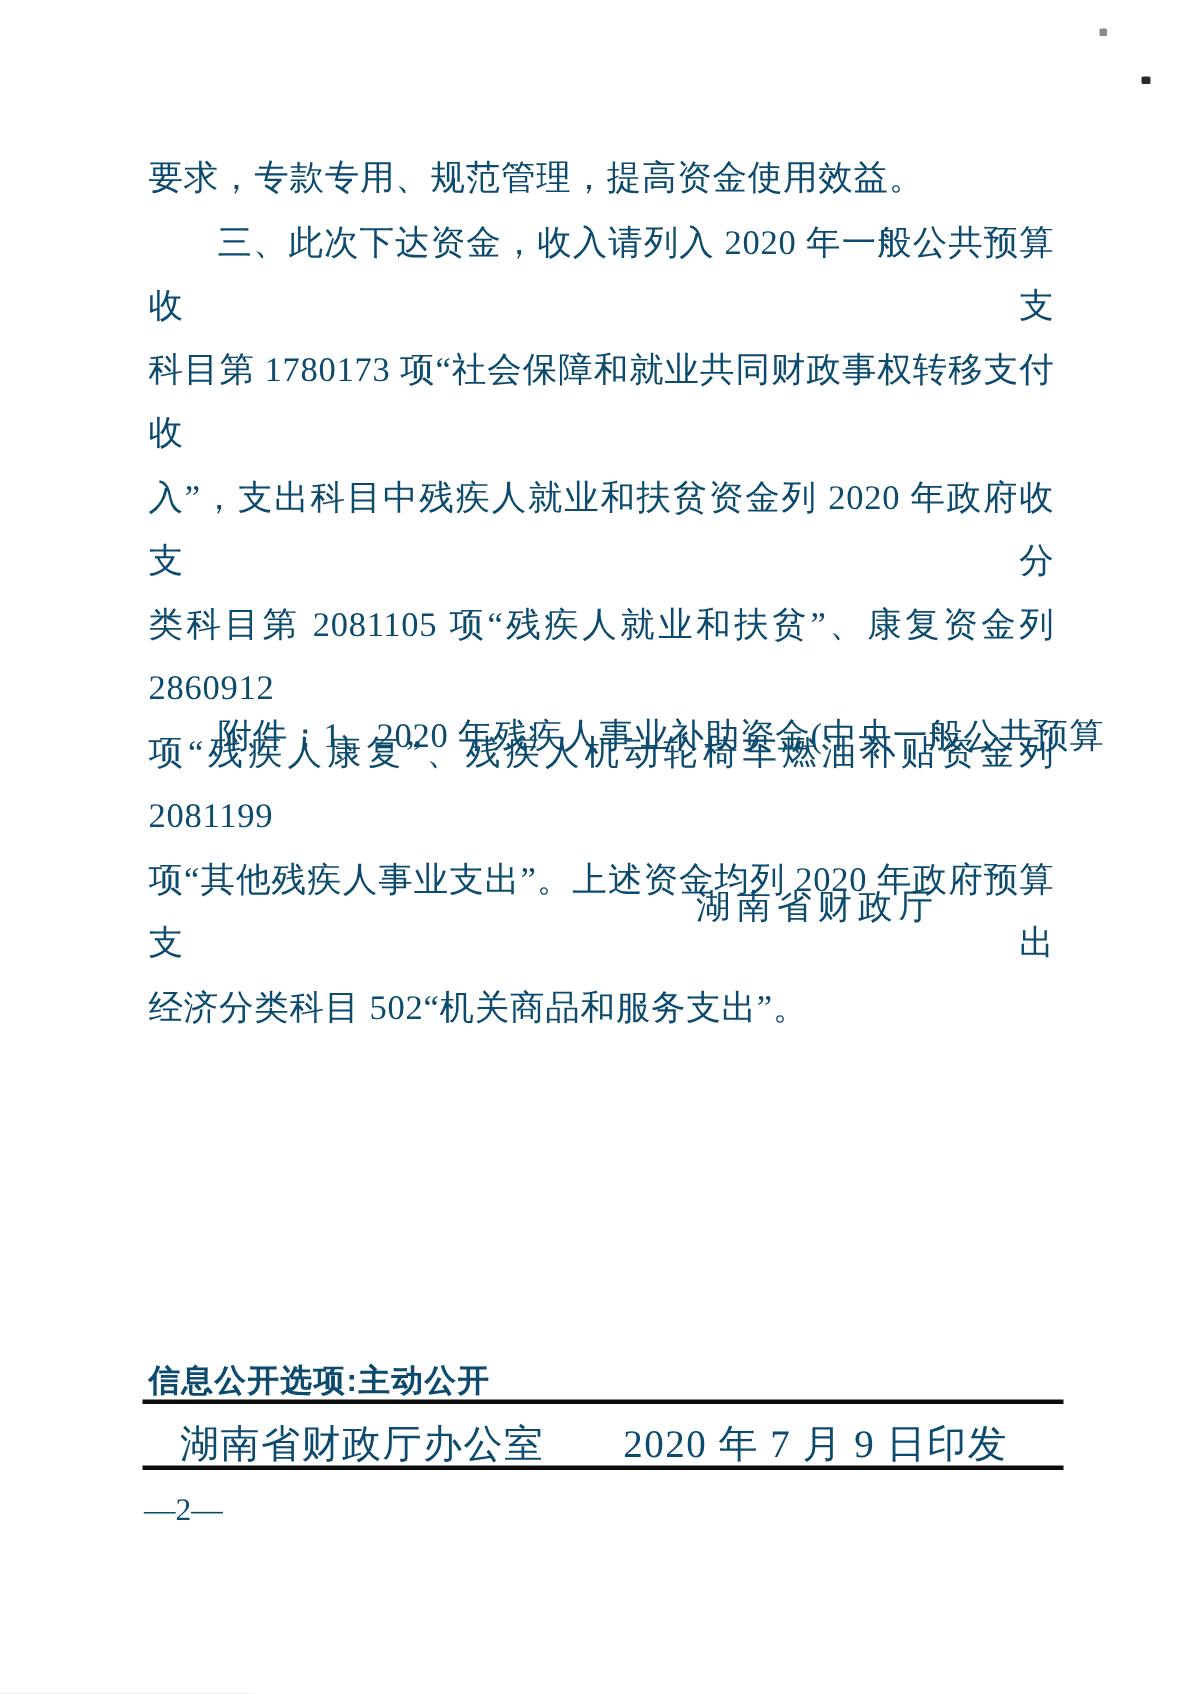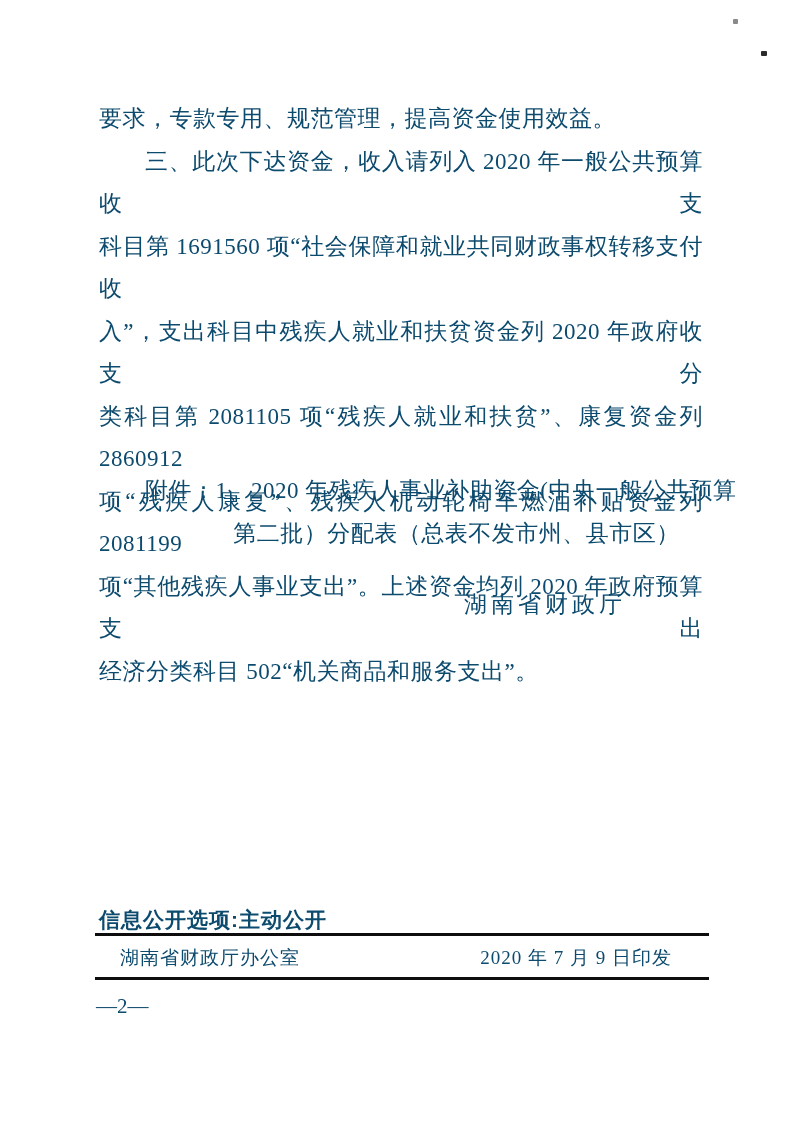--- a/index.html
+++ b/index.html
@@ -97,21 +97,21 @@
   .rule1 { top: 933px; }
   .rule2 { top: 977px; }
   .imprint-row {
     position: absolute;
     left: 95px;
     top: 945px;
     width: 614px;
     display: flex;
     justify-content: space-between;
     align-items: baseline;
-    font-size: 19px;
+    font-size: 26px;
     letter-spacing: 1px;
     padding: 0;
     box-sizing: border-box;
   }
   .imprint-office { margin-left: 25px; white-space: nowrap; }
   .imprint-date  { margin-right: 37px; white-space: nowrap; }
   .page-number {
     position: absolute;
     left: 96px;
     top: 994px;
@@ -123,31 +123,30 @@
 <body>
 
 <div class="page">
 
   <div class="speck s1"></div>
   <div class="speck s2"></div>
 
   <div class="body-text">
     <div class="line">要求，专款专用、规范管理，提高资金使用效益。</div>
     <div class="line full indent">三、此次下达资金，收入请列入 2020 年一般公共预算收支</div>
-    <div class="line full">科目第 1691560 项“社会保障和就业共同财政事权转移支付收</div>
+    <div class="line full">科目第 1780173 项“社会保障和就业共同财政事权转移支付收</div>
     <div class="line full">入”，支出科目中残疾人就业和扶贫资金列 2020 年政府收支分</div>
     <div class="line full">类科目第 2081105 项“残疾人就业和扶贫”、康复资金列 2860912</div>
     <div class="line full">项“残疾人康复”、残疾人机动轮椅车燃油补贴资金列 2081199</div>
     <div class="line full">项“其他残疾人事业支出”。上述资金均列 2020 年政府预算支出</div>
     <div class="line">经济分类科目 502“机关商品和服务支出”。</div>
   </div>
 
   <div class="attachment">
     <div class="att-line1">附件：1、2020 年残疾人事业补助资金(中央一般公共预算</div>
-    <div class="att-line2">第二批）分配表（总表不发市州、县市区）</div>
   </div>
 
   <div class="sig-issuer">湖南省财政厅</div>
 
   <div class="disclosure">信息公开选项:主动公开</div>
   <div class="rule rule1"></div>
   <div class="imprint-row">
     <span class="imprint-office">湖南省财政厅办公室</span>
     <span class="imprint-date">2020 年 7 月 9 日印发</span>
   </div>

